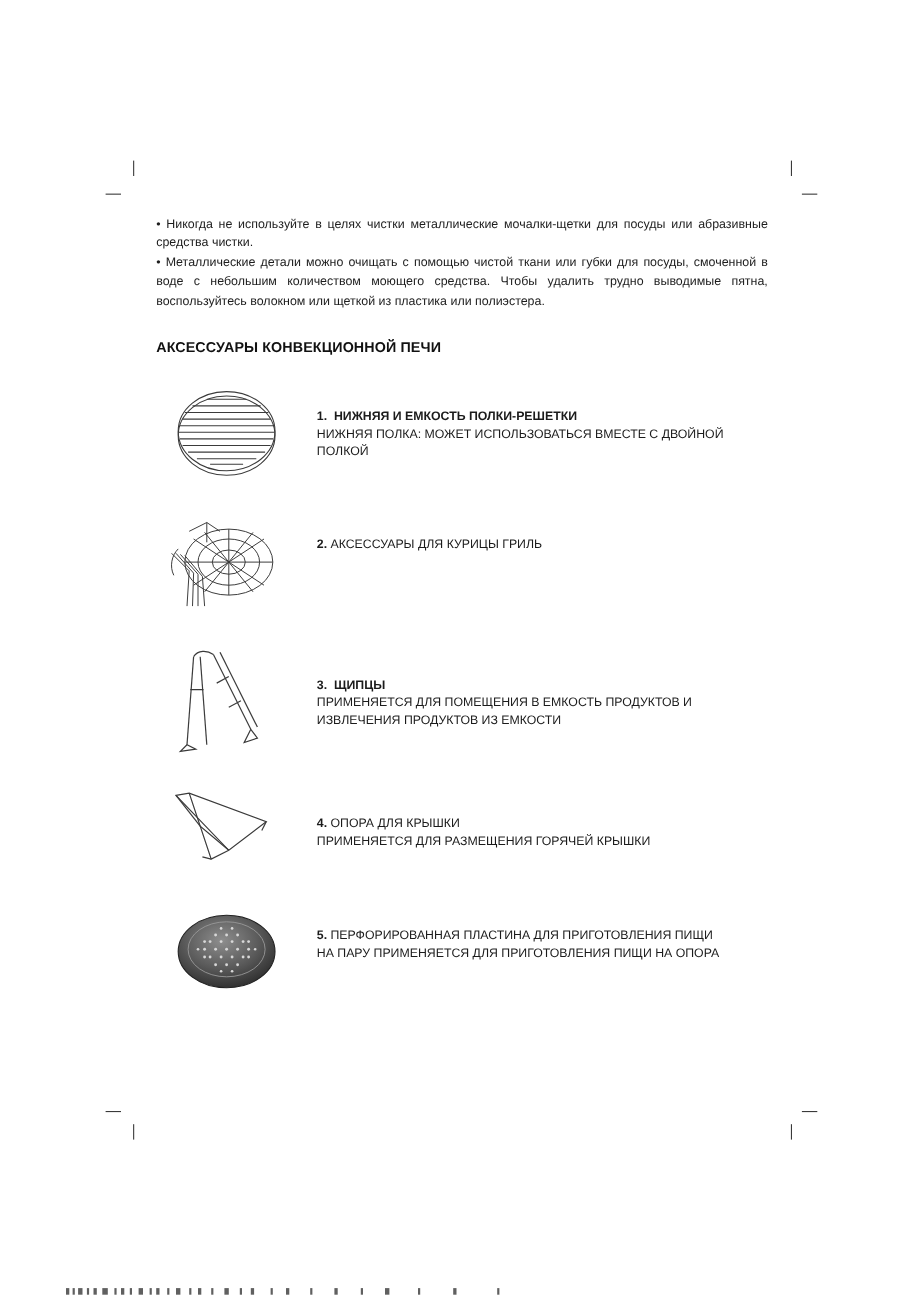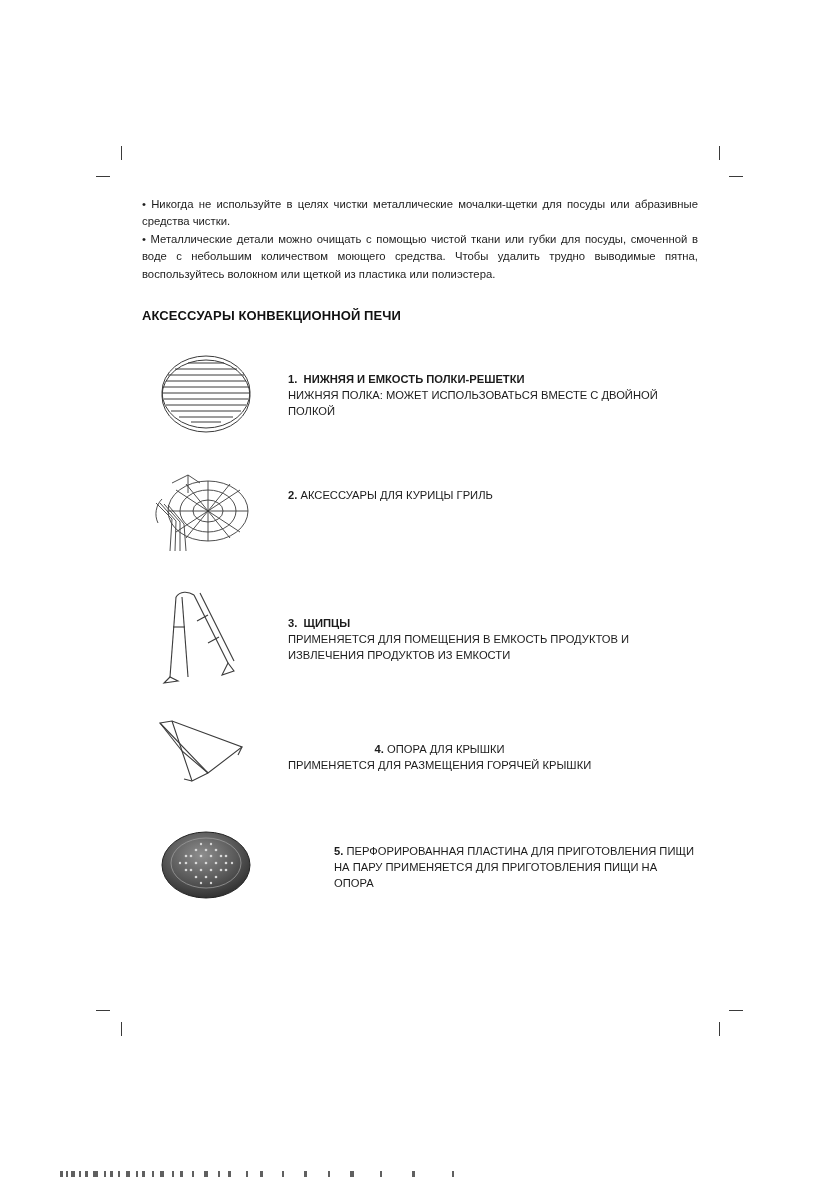--- a/index.html
+++ b/index.html
@@ -93,24 +93,24 @@
   }
   .acc-text .lead { font-weight: bold; }
 
   .acc-row.r1 .acc-text { padding-top: 20px; }
   .acc-row.r2 { min-height: 108px; }
   .acc-row.r2 .acc-figure { height: 108px; }
   .acc-row.r2 .acc-text { padding-top: 28px; }
   .acc-row.r3 { min-height: 104px; }
   .acc-row.r3 .acc-figure { height: 104px; }
   .acc-row.r3 .acc-text { padding-top: 30px; }
-  .acc-row.r4 { min-height: 96px; text-align: center; }
+  .acc-row.r4 { min-height: 96px; }
   .acc-row.r4 .acc-figure { height: 96px; }
   .acc-row.r4 .acc-text { padding-top: 34px; }
-  .acc-row.r5 { min-height: 86px; gap: 46px; }
+  .acc-row.r5 { min-height: 86px; }
   .acc-row.r5 .acc-figure { height: 86px; }
   .acc-row.r5 .acc-text { padding-top: 22px; }
 
   .footer-strip {
     position: absolute;
     left: 60px;
     bottom: 12px;
     width: 720px;
     height: 10px;
     overflow: hidden;

